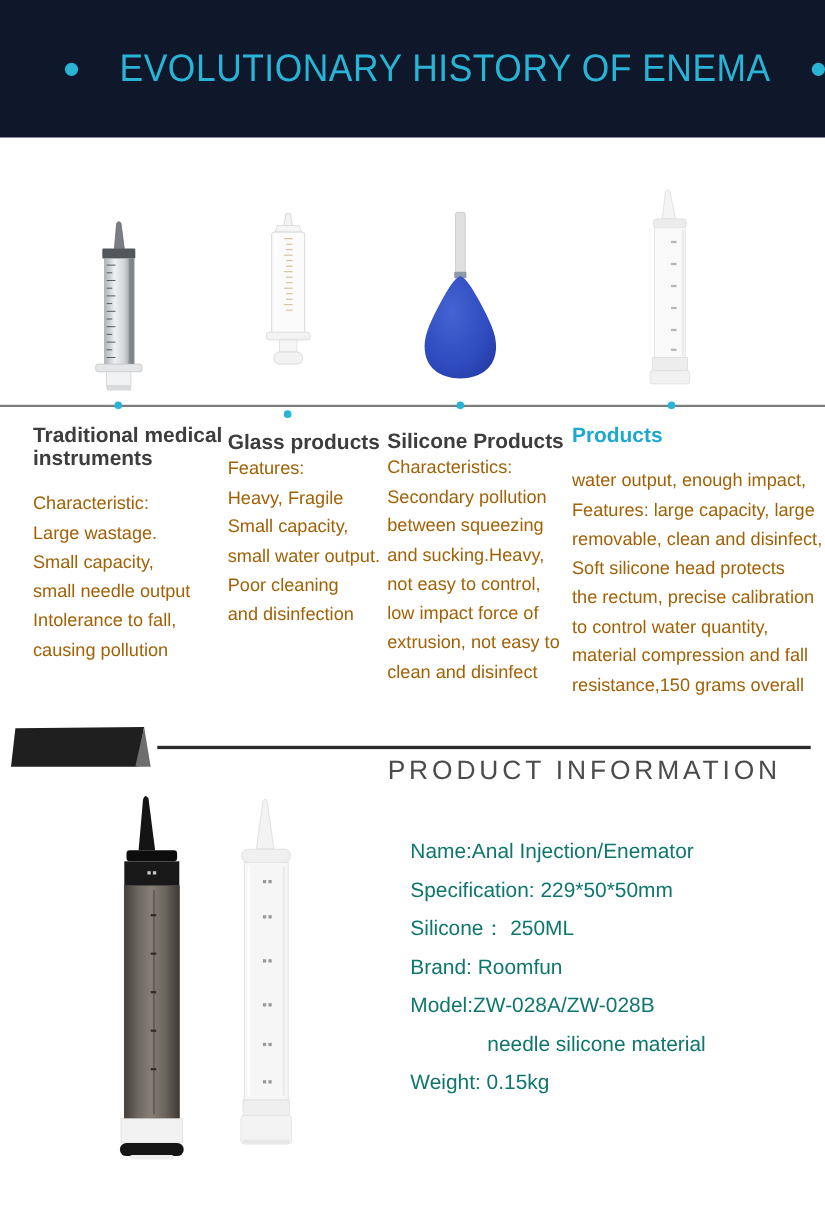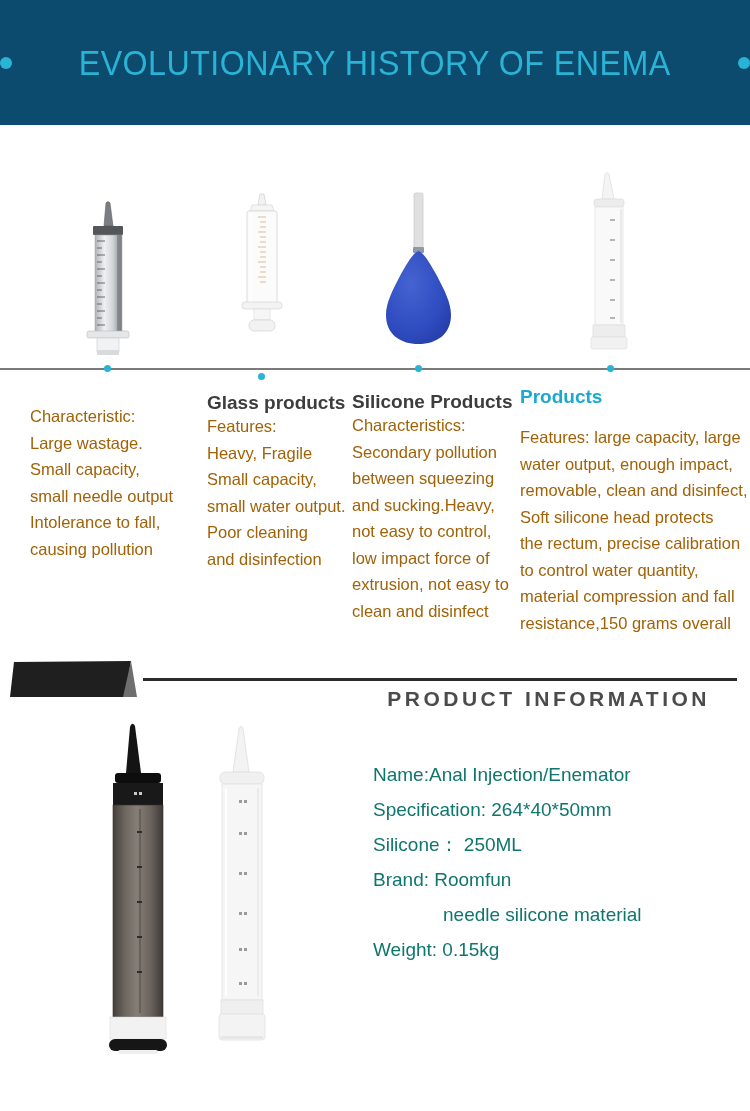--- a/index.html
+++ b/index.html
@@ -4,21 +4,21 @@
 <style>
   * { margin:0; padding:0; box-sizing:border-box; }
   html,body { width:750px; }
   body {
     position:relative; width:750px; height:1111px; background:#ffffff;
     font-family:"Liberation Sans","DejaVu Sans",sans-serif; overflow:hidden;
   }
   
   .banner {
     position:absolute; left:0; top:0; width:750px; height:125px;
-    background:#0c4a6e; display:flex; align-items:center; justify-content:space-between; gap:36px;
+    background:#0f172a; display:flex; align-items:center; justify-content:flex-end; gap:12px;
   }
   .banner .dot { width:12px; height:12px; border-radius:50%; background:#29b4d6; flex:0 0 auto; }
   .banner .title {
     color:#29b4d6; font-size:35px; font-weight:500; letter-spacing:0.5px; white-space:nowrap;
     transform:scaleX(0.92); transform-origin:center; line-height:1;
   }
   
   .divider { position:absolute; left:0; top:368px; width:750px; height:2px; background:#7b7b7b; }
   .col-dot { position:absolute; width:7px; height:7px; border-radius:50%; background:#29b4d6; }
   .evo-col { position:absolute; }
@@ -28,22 +28,22 @@
   .evo-body div { white-space:nowrap; }
   .evo-col.c1 .evo-body { margin-top:17px; }
   .evo-col.c2 .evo-body { }
   .evo-col.c3 .evo-body { }
   .evo-col.c4 .evo-body { margin-top:17px; }
   .prod-img { position:absolute; }
   
   .flag { position:absolute; left:8px; top:659px; }
   .info-rule { position:absolute; left:143px; top:678px; width:594px; height:3px; background:#2b2b2b; }
   .info-heading {
-    position:absolute; right:40px; top:687px; font-size:21px; letter-spacing:3.5px;
-    color:#4b4b4b; white-space:nowrap;font-weight:bold;
+    position:absolute; right:40px; top:687px; font-size:24px; letter-spacing:3.5px;
+    color:#4b4b4b; white-space:nowrap;
   }
   .info-lines { position:absolute; left:373px; top:757px; font-size:19px; color:#0f766e; line-height:35px; }
   .info-lines div { white-space:nowrap; }
   .info-lines div.indent { padding-left:70px; }
 </style>
 </head>
 <body>
 
 <div class="banner">
   <span class="dot"></span>
@@ -142,20 +142,24 @@
   <rect x="6" y="166" width="36" height="12" rx="2" fill="#f1f1f1" stroke="#dfdfdf" stroke-width="0.7"></rect>
 </svg>
 
 <div class="divider"></div>
 <span class="col-dot" style="left:104px;top:365px;"></span>
 <span class="col-dot" style="left:258px;top:373px;"></span>
 <span class="col-dot" style="left:415px;top:365px;"></span>
 <span class="col-dot" style="left:607px;top:365px;"></span>
 
 <div class="evo-col c1" style="left:30px;top:386px;width:175px;">
+  <div class="evo-title">
+    <span>Traditional medical</span>
+    <span>instruments</span>
+  </div>
   <div class="evo-body">
     <div>Characteristic:</div>
     <div>Large wastage.</div>
     <div>Small capacity,</div>
     <div>small needle output</div>
     <div>Intolerance to fall,</div>
     <div>causing pollution</div>
   </div>
 </div>
 
@@ -187,22 +191,22 @@
     <div>extrusion, not easy to</div>
     <div>clean and disinfect</div>
   </div>
 </div>
 
 <div class="evo-col c4" style="left:520px;top:386px;width:225px;">
   <div class="evo-title">
     <span>Products</span>
   </div>
   <div class="evo-body">
+    <div>water output, enough impact,</div>
     <div>Features: large capacity, large</div>
-    <div>water output, enough impact,</div>
     <div>removable, clean and disinfect,</div>
     <div>Soft silicone head protects</div>
     <div>the rectum, precise calibration</div>
     <div>to control water quantity,</div>
     <div>material compression and fall</div>
     <div>resistance,150 grams overall</div>
   </div>
 </div>
 
 <svg class="flag" width="132" height="40" viewBox="0 0 132 40">
@@ -263,18 +267,19 @@
     <rect x="27" y="258" width="3" height="3"></rect>
       <rect x="32" y="258" width="3" height="3"></rect>
   </g>
   <rect x="9" y="276" width="42" height="14" fill="#efefef" stroke="#e0e0e0" stroke-width="0.8"></rect>
   <rect x="7" y="290" width="46" height="26" rx="3" fill="#f3f3f3" stroke="#e2e2e2" stroke-width="0.8"></rect>
   <rect x="9" y="312" width="42" height="3" fill="#e6e6e6"></rect>
 </svg>
 
 <div class="info-lines">
   <div>Name:Anal Injection/Enemator</div>
-  <div>Specification: 264*40*50mm</div>
+  <div>Specification: 229*50*50mm</div>
   <div>Silicone： 250ML</div>
   <div>Brand: Roomfun</div>
+  <div>Model:ZW-028A/ZW-028B</div>
   <div class="indent">needle silicone material</div>
   <div>Weight: 0.15kg</div>
 </div>
 
 </body></html>

